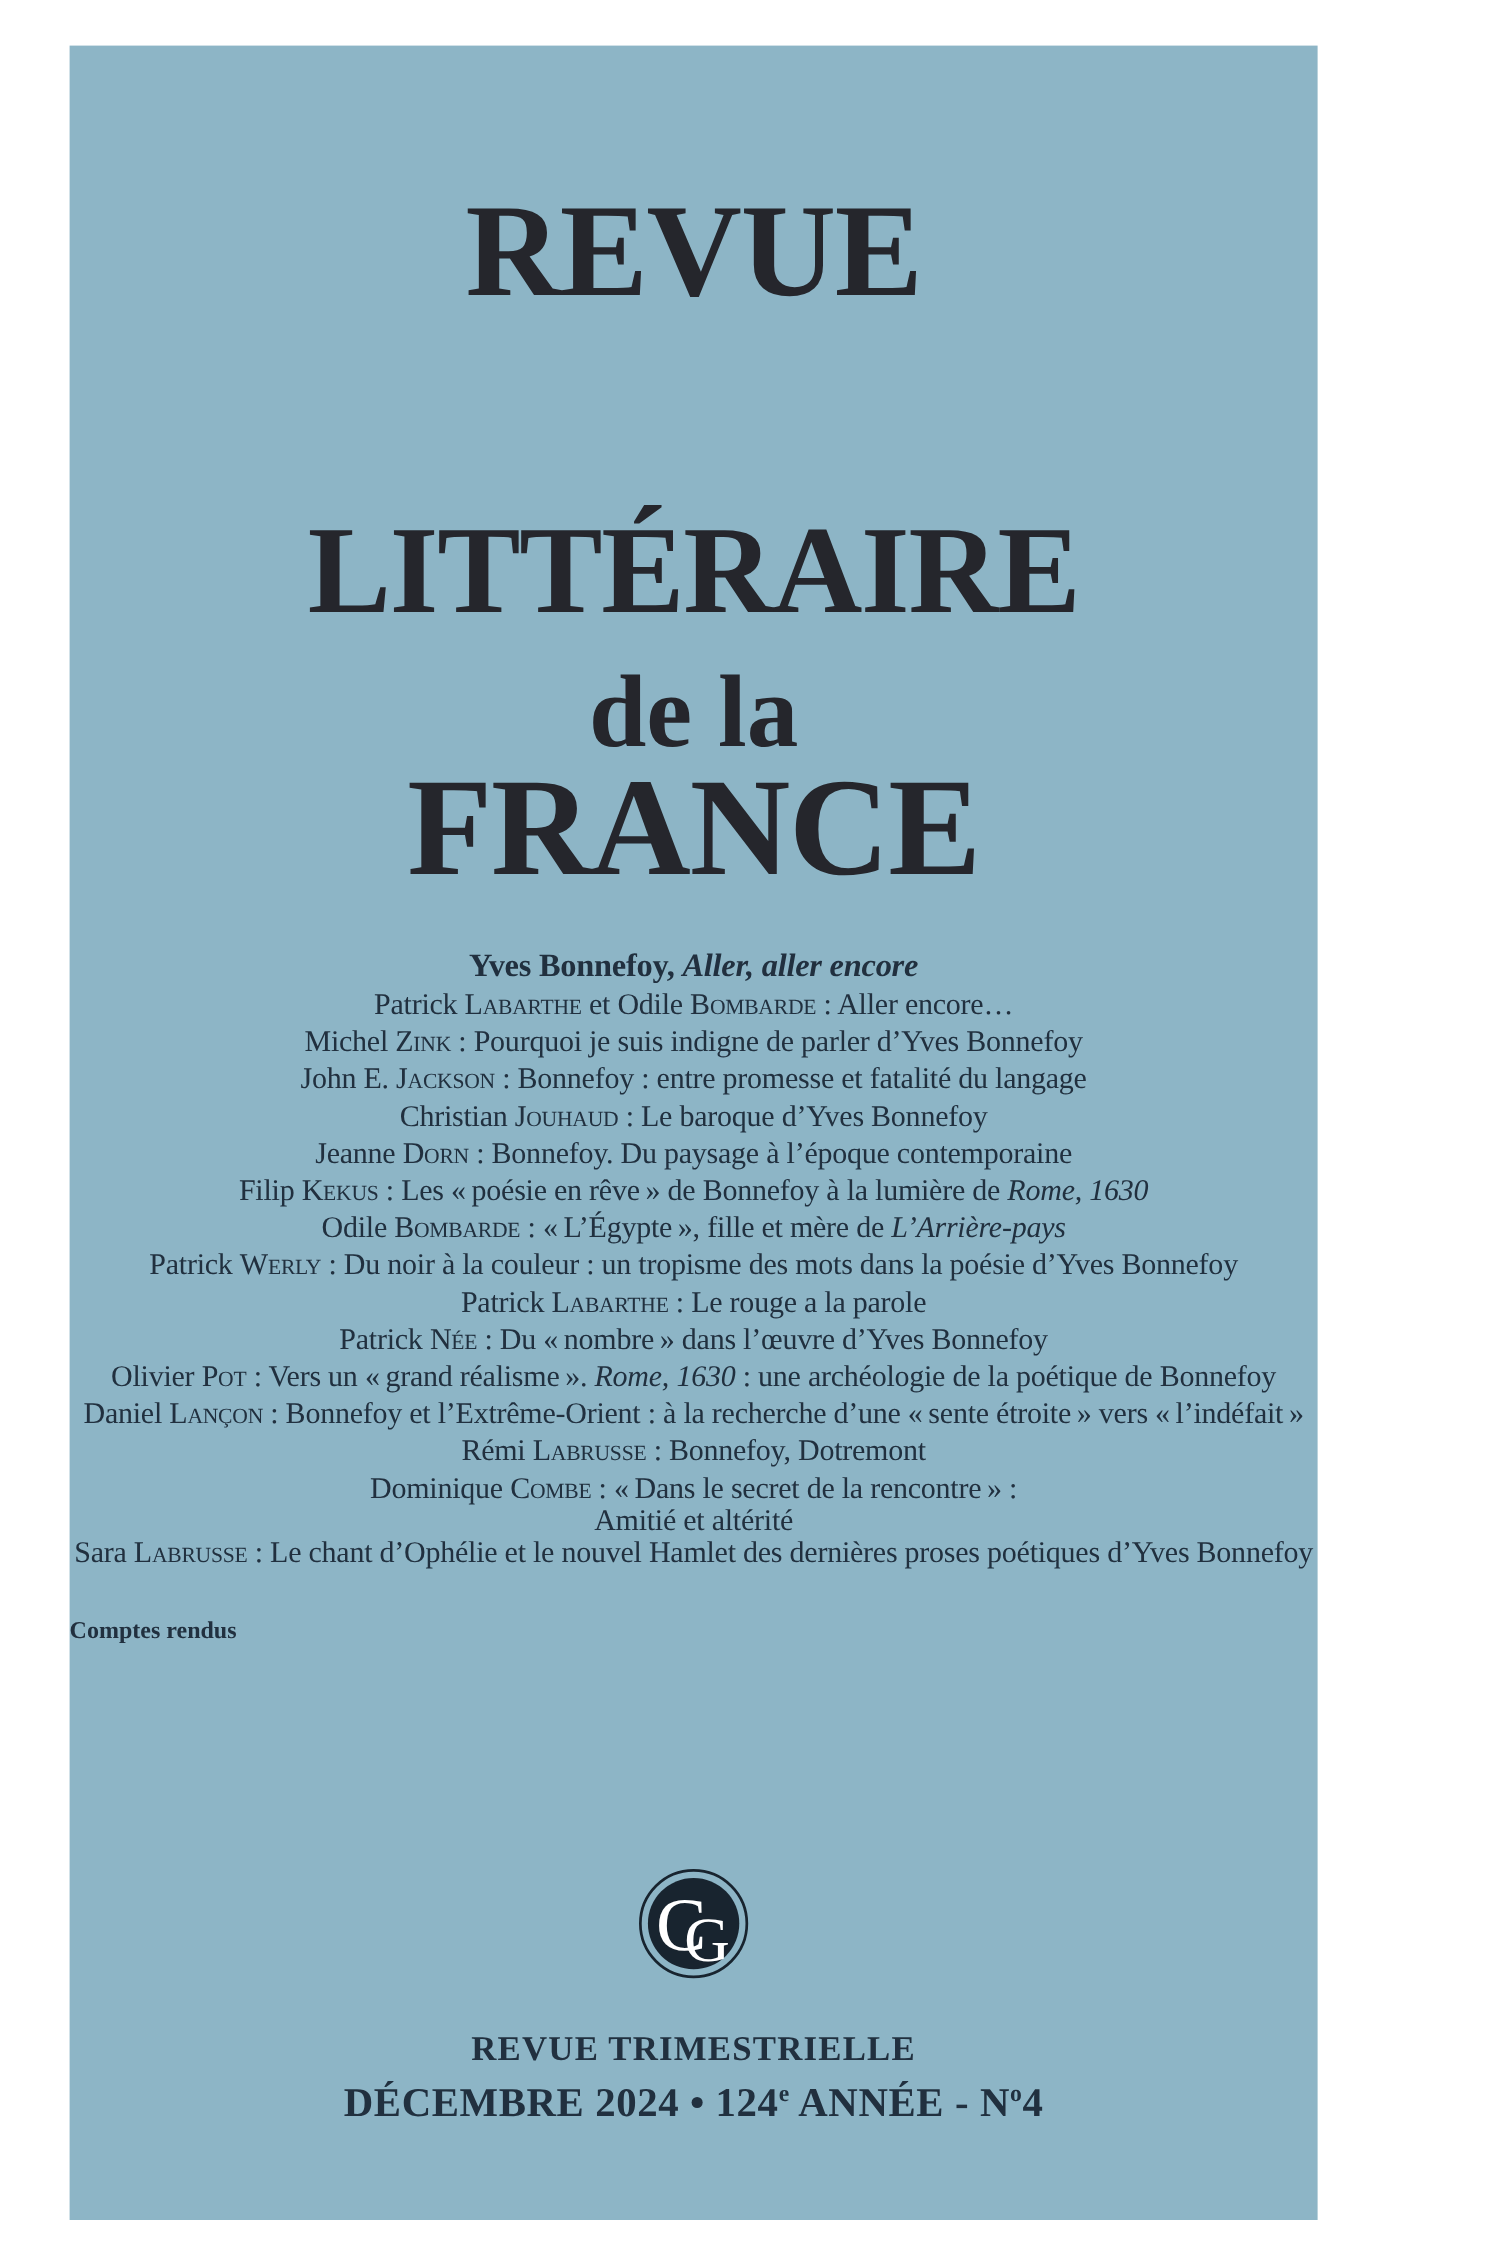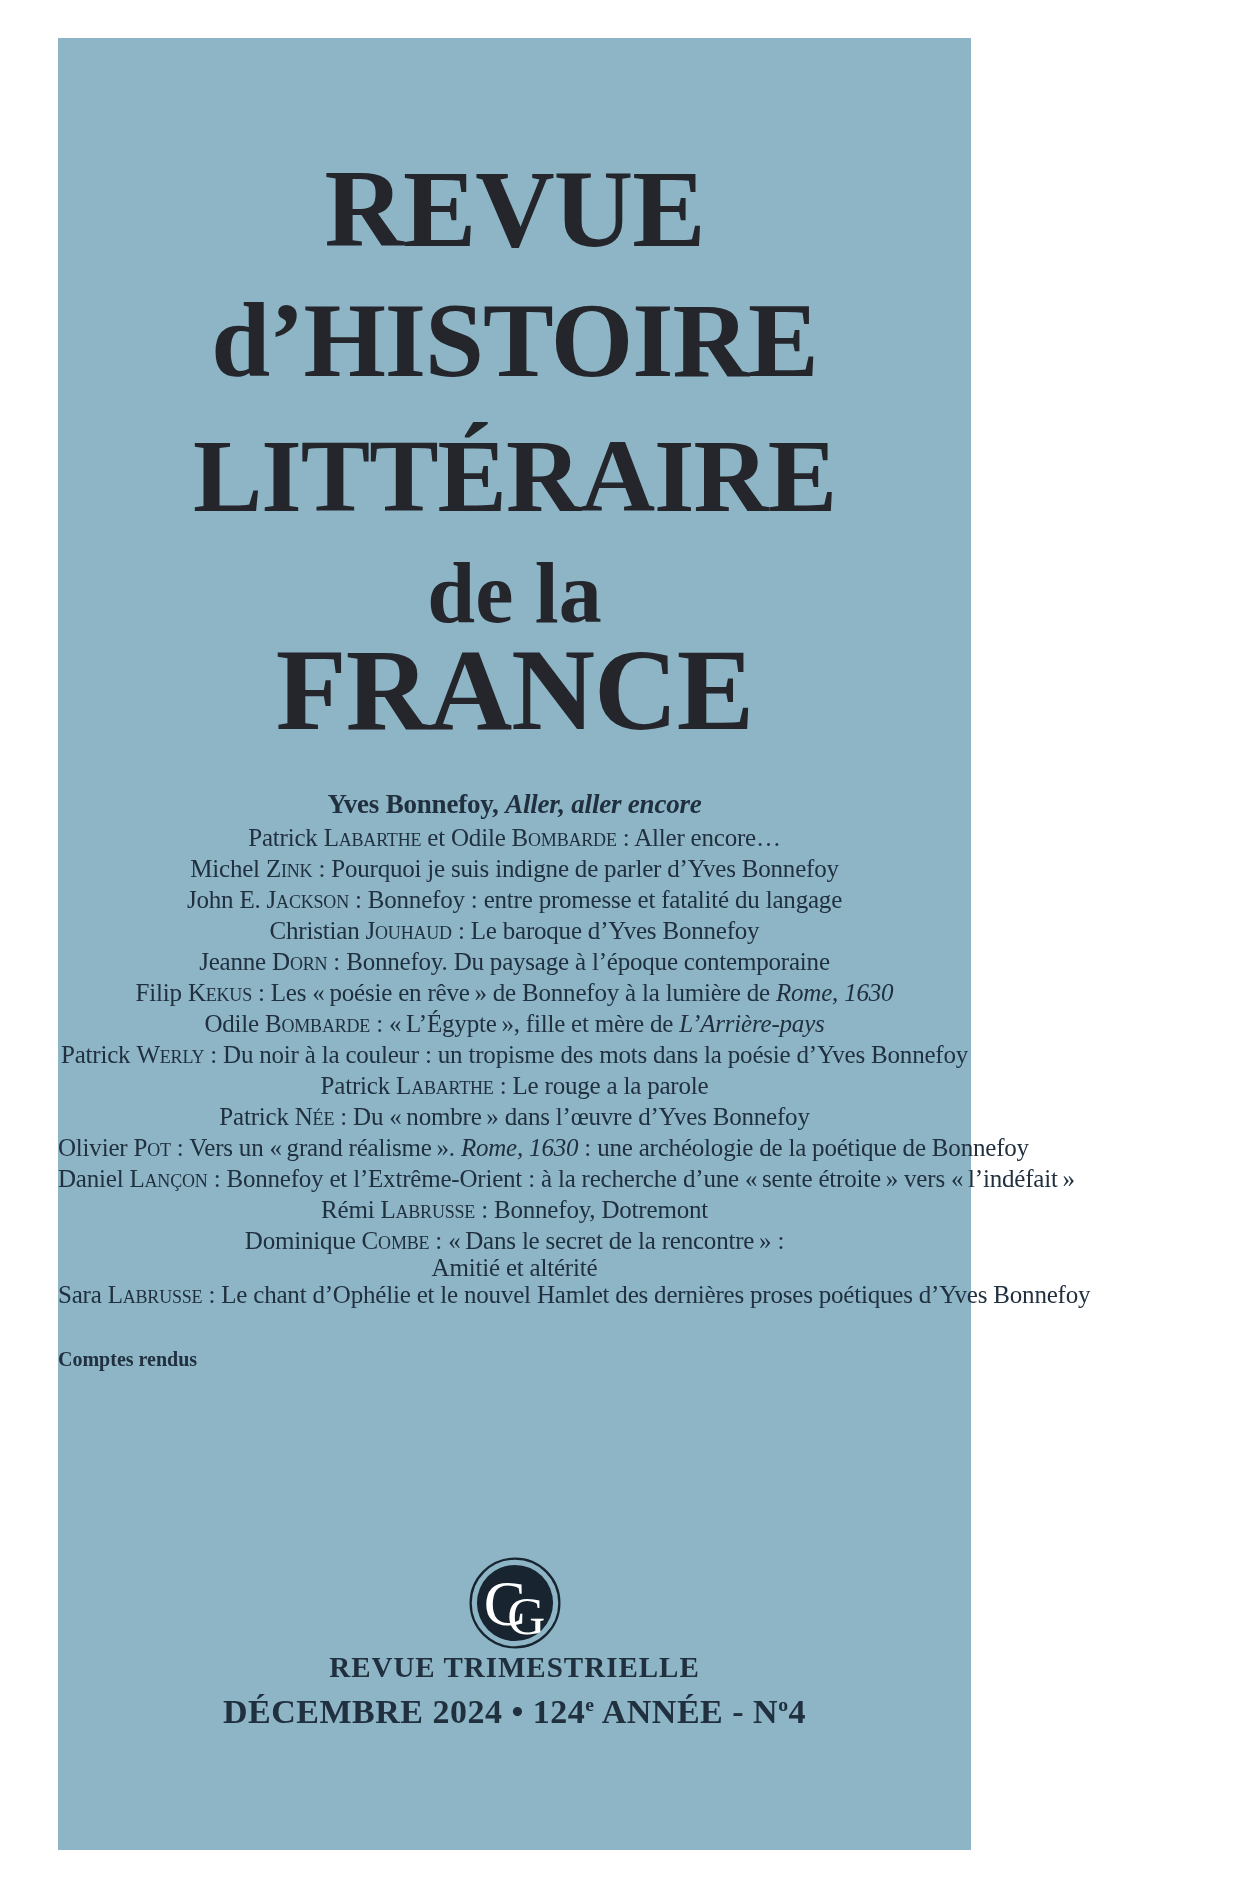--- a/index.html
+++ b/index.html
@@ -8,21 +8,21 @@
     --title-ink:#25262c;
     --text-ink:#21303f;
     --logo-ink:#18242f;
     --logo-mono:#ffffff;
   }
   *{margin:0;padding:0;box-sizing:border-box;}
   html,body{background:var(--page-bg);}
   body{width:1260px;height:1890px;overflow:hidden;
        font-family:"Liberation Serif","DejaVu Serif",serif;}
   .page{position:relative;width:1260px;height:1890px;background:var(--page-bg);}
-  .panel{position:absolute;left:58px;top:38px;width:913px;height:1812px;
+  .panel{position:absolute;left:58px;top:38px;width:1040px;height:1812px;
          background:var(--panel-bg);}
   
   .t-line{position:absolute;left:0;width:100%;text-align:center;
           font-weight:bold;color:var(--title-ink);line-height:1;
           letter-spacing:-1px;white-space:nowrap;}
   #t0{top:116px;font-size:110px;}
   #t1{top:250px;font-size:106px;}
   #t2{top:386px;font-size:104px;}
   #t3{top:512px;font-size:86px;letter-spacing:0;}
   #t4{top:594px;font-size:116px;}
@@ -37,34 +37,33 @@
   .seg-i{font-style:italic;}
   .seg-sc{font-variant:small-caps;}
   .seg-sup{font-size:58%;vertical-align:super;}
   .toc-closing{position:absolute;top:1306px;left:0;width:100%;text-align:left;
                font-weight:bold;font-size:20px;line-height:31px;color:var(--text-ink);}
   
   .logo{position:absolute;top:1518px;left:0;width:100%;
         display:flex;justify-content:center;}
   .logo svg{display:block;}
   
-  .footer{position:absolute;top:1613px;left:0;width:100%;text-align:center;
+  .footer{position:absolute;top:1654px;left:0;width:100%;text-align:center;
           color:var(--text-ink);}
   .footer-l1{font-size:29px;line-height:32px;font-weight:bold;letter-spacing:1px;}
   .footer-l2{font-size:34px;line-height:40px;font-weight:bold;letter-spacing:0.5px;
              margin-top:1px;}
 </style>
 </head>
 <body>
 
 <div class="page">
   <div class="panel">
 
     <div class="t-line" id="t0">REVUE</div>
-    <div class="t-line" id="t1">d’HISTOIRE</div>
     <div class="t-line" id="t2">LITTÉRAIRE</div>
     <div class="t-line" id="t3">de la</div>
     <div class="t-line" id="t4">FRANCE</div>
 
     <div class="toc" id="toc">
         <div class="toc-line heading"><span class="seg-b">Yves Bonnefoy, </span><span class="seg-bi">Aller, aller encore</span></div>
         <div class="toc-line"><span>Patrick </span><span class="seg-sc">Labarthe</span><span> et Odile </span><span class="seg-sc">Bombarde</span><span> : Aller encore…</span></div>
         <div class="toc-line"><span>Michel </span><span class="seg-sc">Zink</span><span> : Pourquoi je suis indigne de parler d’Yves Bonnefoy</span></div>
         <div class="toc-line"><span>John E. </span><span class="seg-sc">Jackson</span><span> : Bonnefoy : entre promesse et fatalité du langage</span></div>
         <div class="toc-line"><span>Christian </span><span class="seg-sc">Jouhaud</span><span> : Le baroque d’Yves Bonnefoy</span></div>

